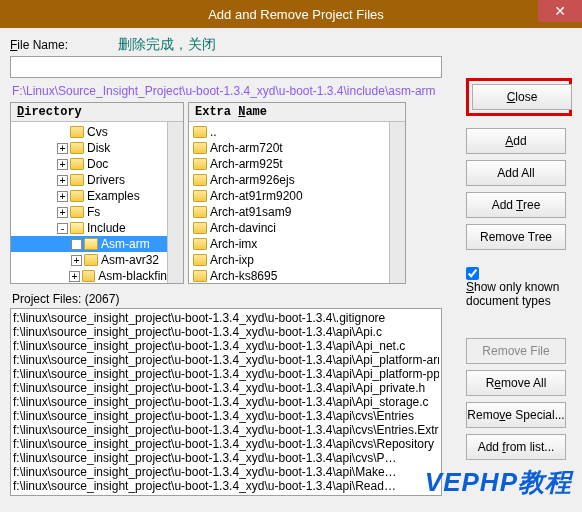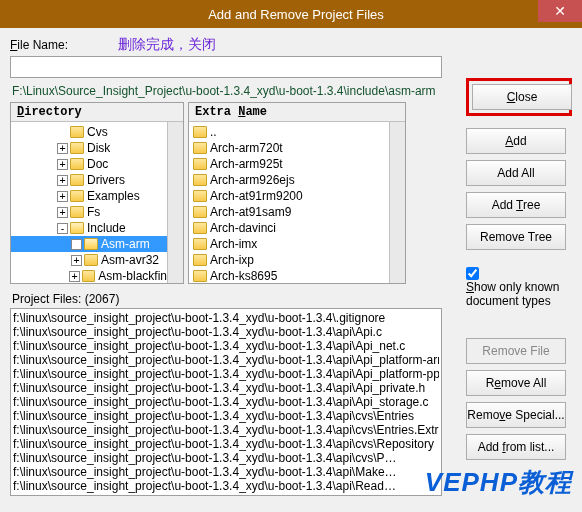--- a/index.html
+++ b/index.html
@@ -45,21 +45,21 @@
     position: relative;
   }
   .row-filename {
     display: flex;
     align-items: center;
     margin-bottom: 2px;
   }
   .lbl { font-size: 12px; }
   .underline { text-decoration: underline; }
   .annotation {
-    color: #6d28d9;
+    color: #0f766e;
     font-size: 14px;
     font-family: "Microsoft YaHei","SimSun",sans-serif;
     margin-left: 50px;
   }
   .input-row { display: flex; align-items: center; margin-bottom: 6px; }
   .text-input {
     width: 432px;
     height: 22px;
     border: 1px solid #a0a0a0;
     background: #fff;
@@ -88,21 +88,21 @@
     gap: 6px;
   }
   .hi-box {
     border: 3px solid #d00;
     padding: 3px;
     margin-bottom: 6px;
   }
   .path-line {
     font-size: 12px;
     margin: 2px 0 4px 2px;
-    color: #14532d;
+    color: #8b5cf6;
     width: 430px;
     overflow: hidden;
     white-space: nowrap;
   }
   .panes {
     display: flex;
     gap: 4px;
     width: 432px;
     height: 182px;
   }

